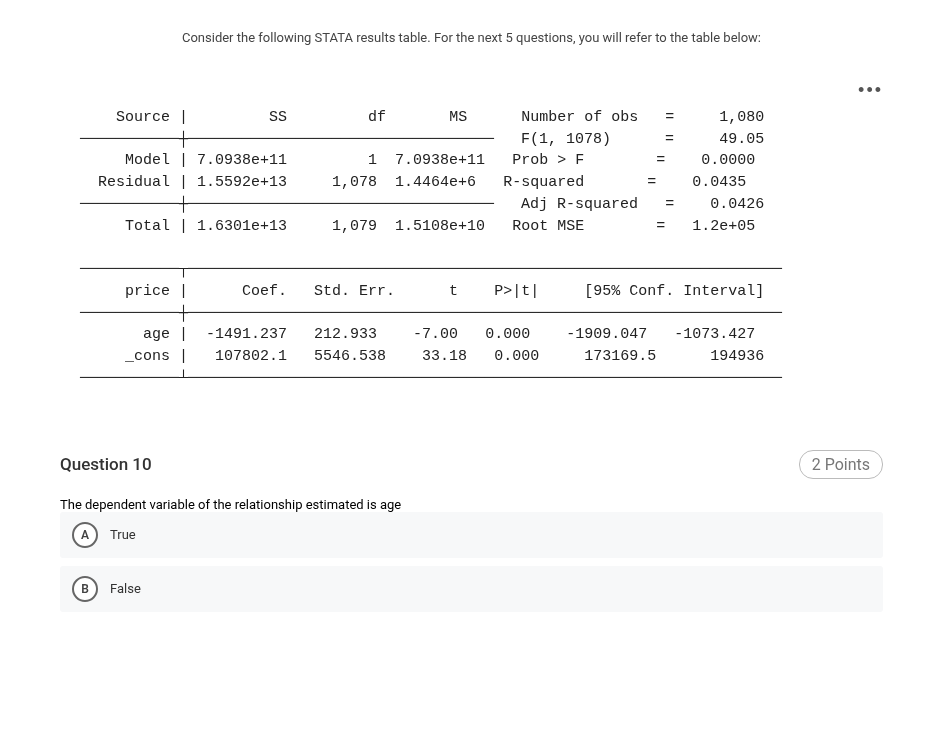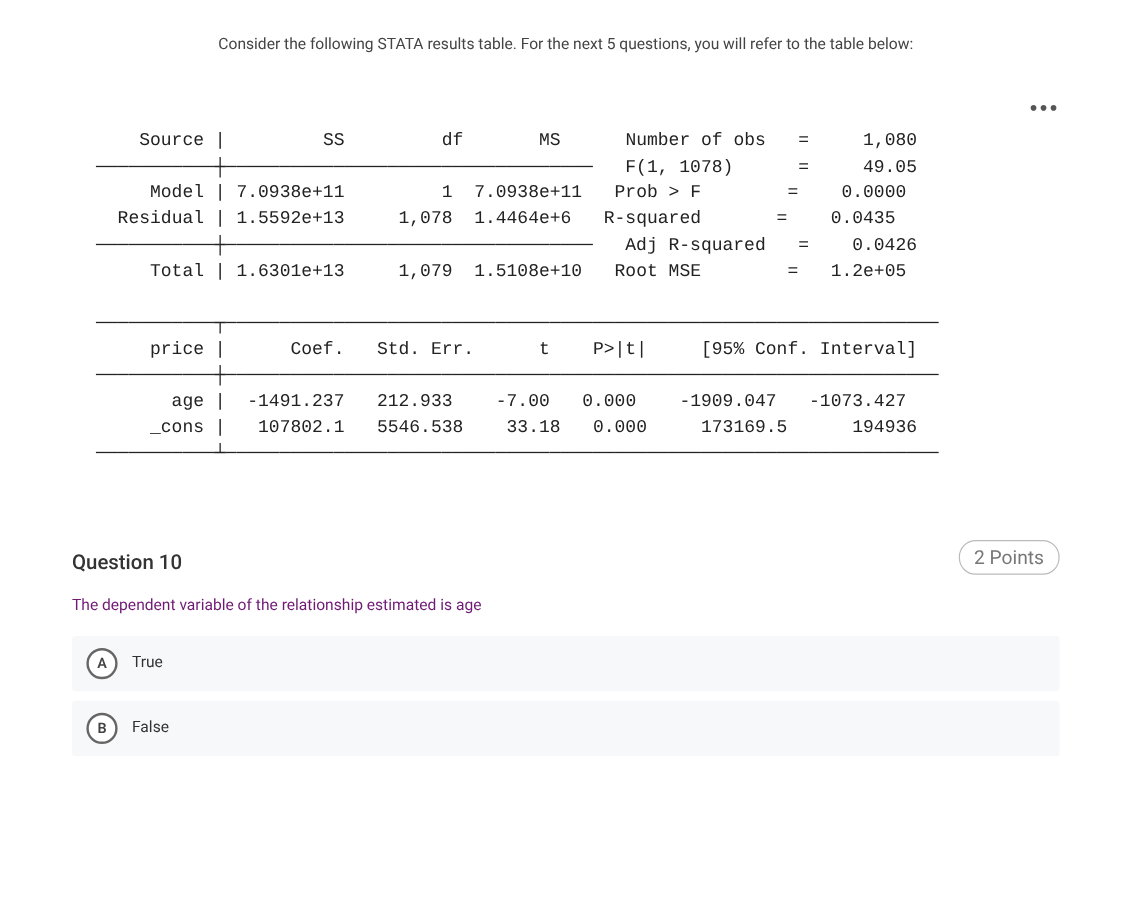--- a/index.html
+++ b/index.html
@@ -32,39 +32,38 @@
     top: -8px;
     right: 0;
     font-family: -apple-system, sans-serif;
     font-size: 18px;
     letter-spacing: 2px;
     color: #555;
   }
   .qrow {
     display: flex;
     justify-content: space-between;
-    align-items: flex-end;
+    align-items: center;
     margin: 30px 0 18px 0;
   }
   .qtitle {
     font-size: 17px;
     font-weight: 500;
     color: #333;
   }
   .points {
     font-size: 16px;
     color: #777;
     border: 1px solid #bbb;
     border-radius: 14px;
     padding: 4px 12px;
   }
   .qtext {
     font-size: 13px;
-    color: #701a75;
-    margin-bottom: 18px;
+    color: #000000;
   }
   .option {
     display: flex;
     align-items: center;
     background: #f7f8f9;
     border-radius: 3px;
     padding: 10px 12px;
     margin-bottom: 8px;
     cursor: pointer;
   }

